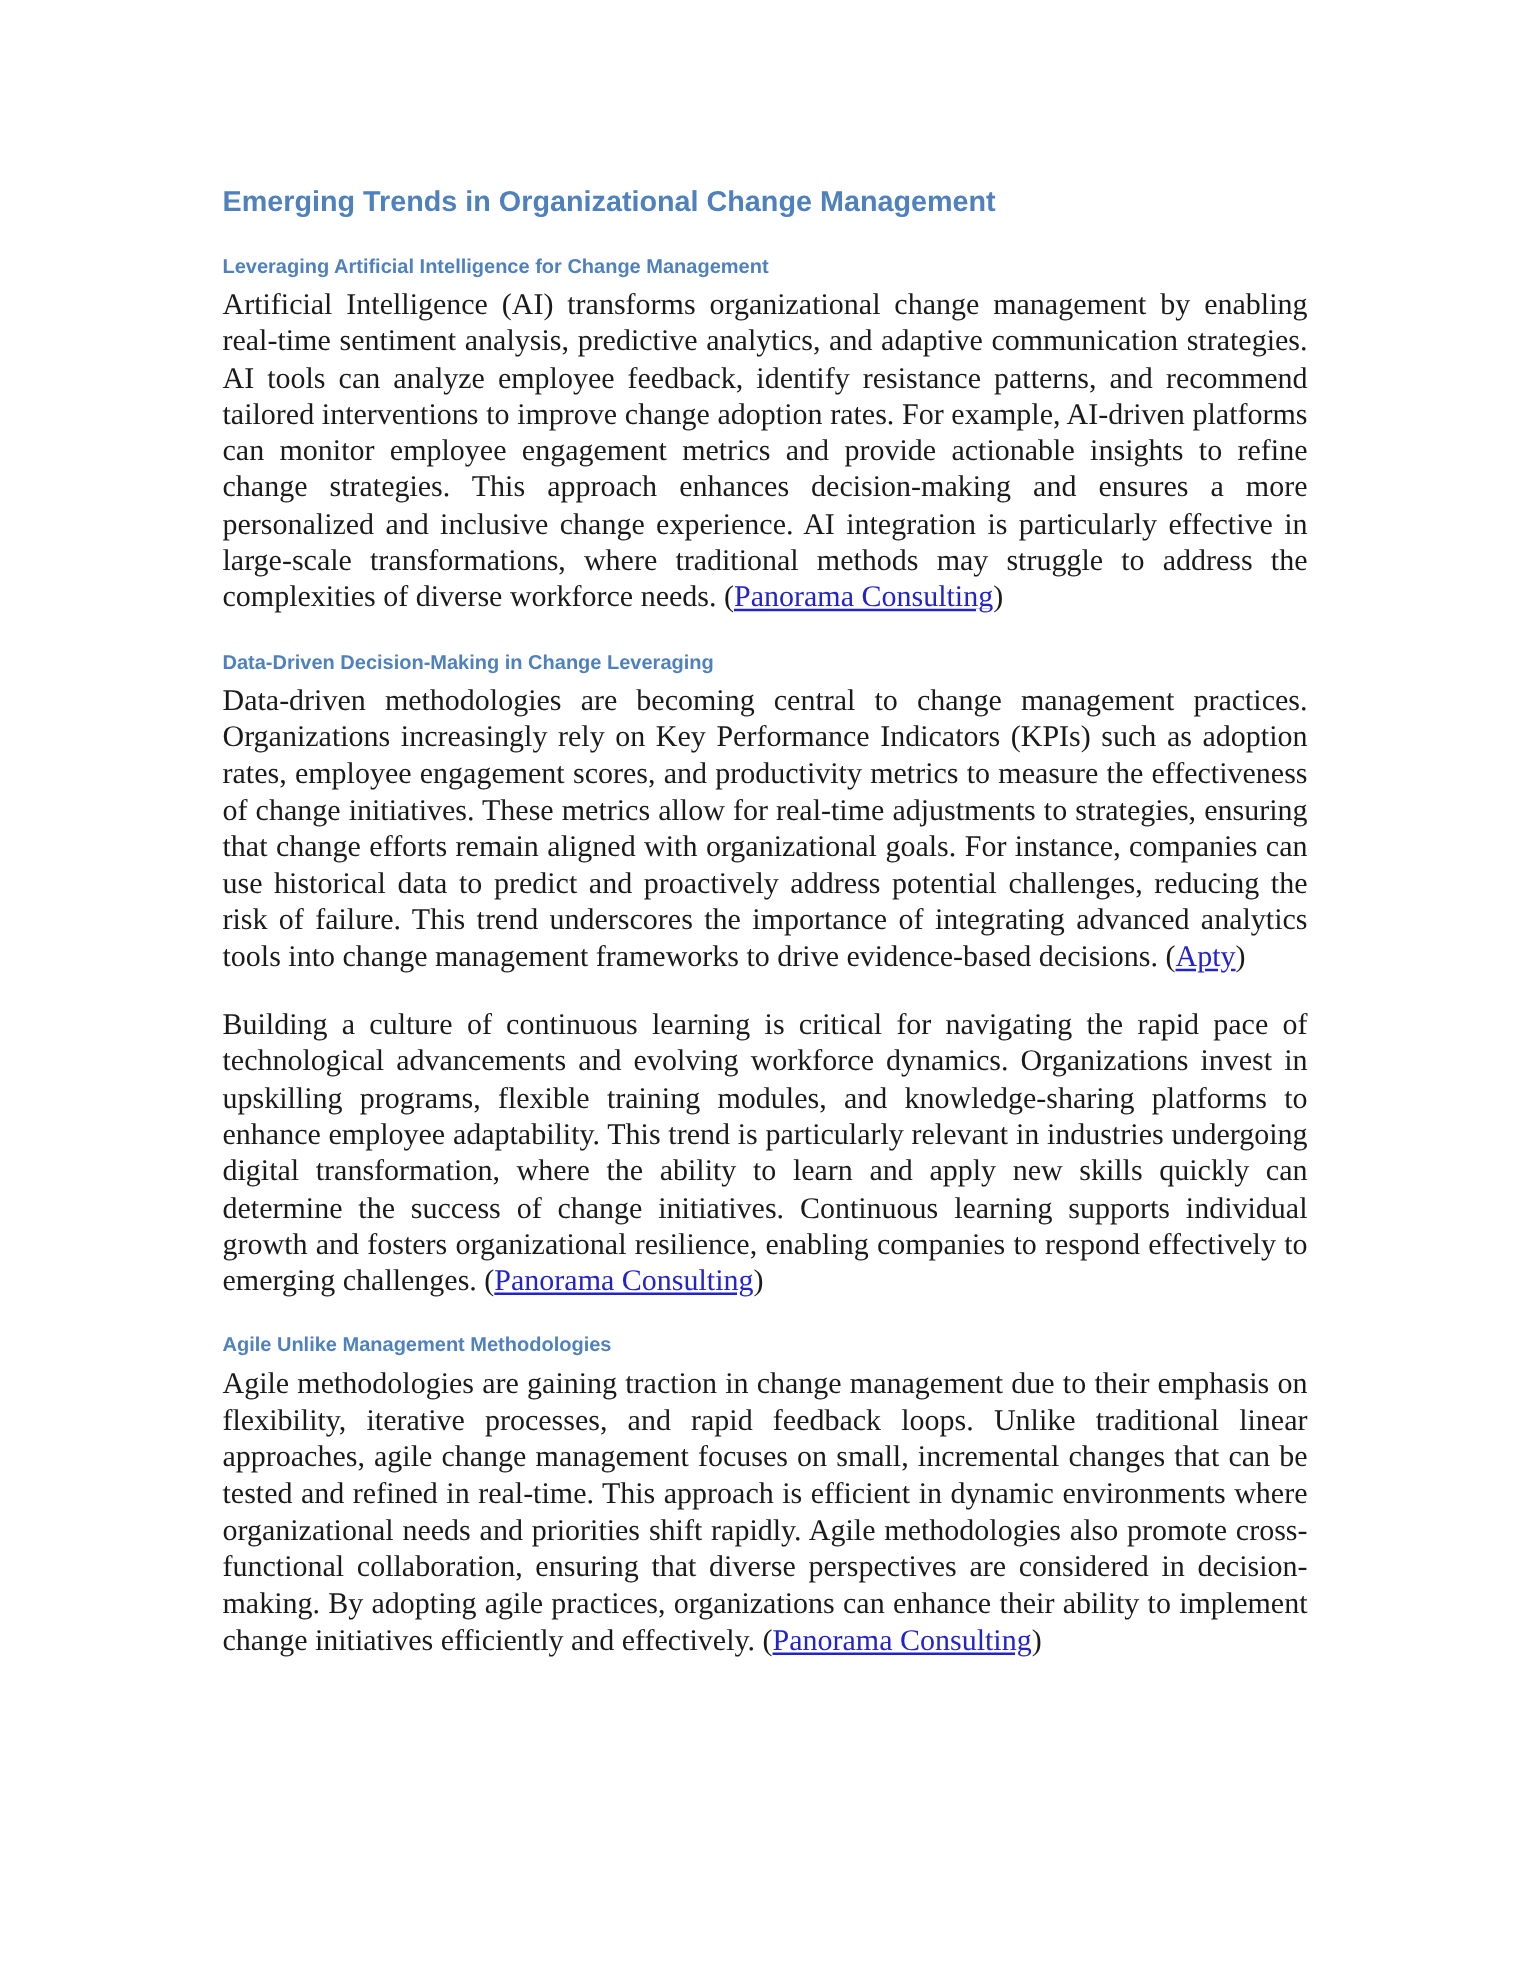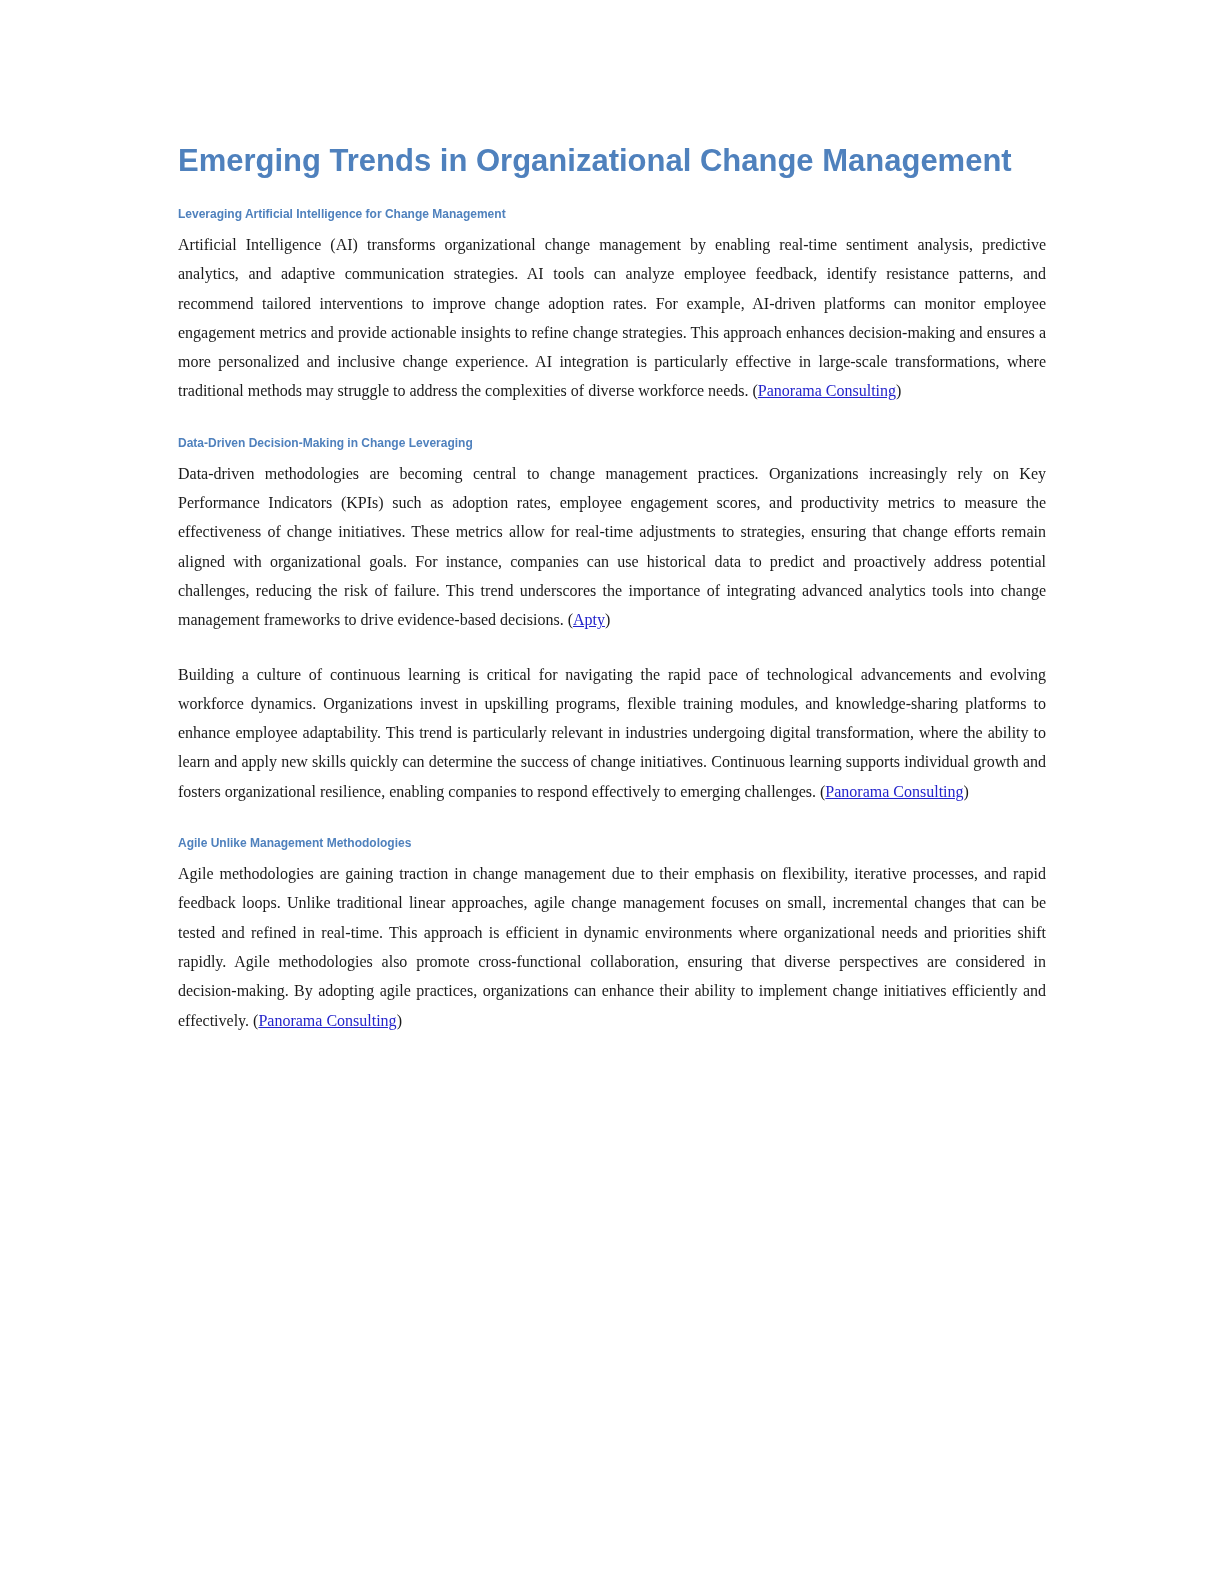--- a/index.html
+++ b/index.html
@@ -13,36 +13,36 @@
     height: 1584px;
     margin: 0 auto;
     background: var(--page-bg, #ffffff);
     box-sizing: border-box;
     padding: 146px 178px 0 178px;
     overflow: hidden;
   }
   .doc-title {
     font-family: "Liberation Sans", sans-serif;
     font-weight: bold;
-    font-size: 31px;
+    font-size: 23px;
     line-height: 30px;
     color: var(--accent, #4F81BD);
     margin: 0 0 26px 0;
   }
   .section-heading {
     font-family: "Liberation Sans", sans-serif;
     font-weight: bold;
-    font-size: 12px;
+    font-size: 16px;
     line-height: 24px;
     color: var(--accent, #4F81BD);
     margin: 0 0 4px 0;
   }
   .section-paragraph {
     font-family: "Liberation Serif", "DejaVu Serif", serif;
-    font-size: 16px;
+    font-size: 24px;
     line-height: 29.3px;
     color: var(--body-text, #1a1a1a);
     text-align: justify;
     margin: 0 0 25px 0;
   }
   .section-paragraph a {
     color: var(--link, #2323CB);
     text-decoration: underline;
     cursor: pointer;
   }

